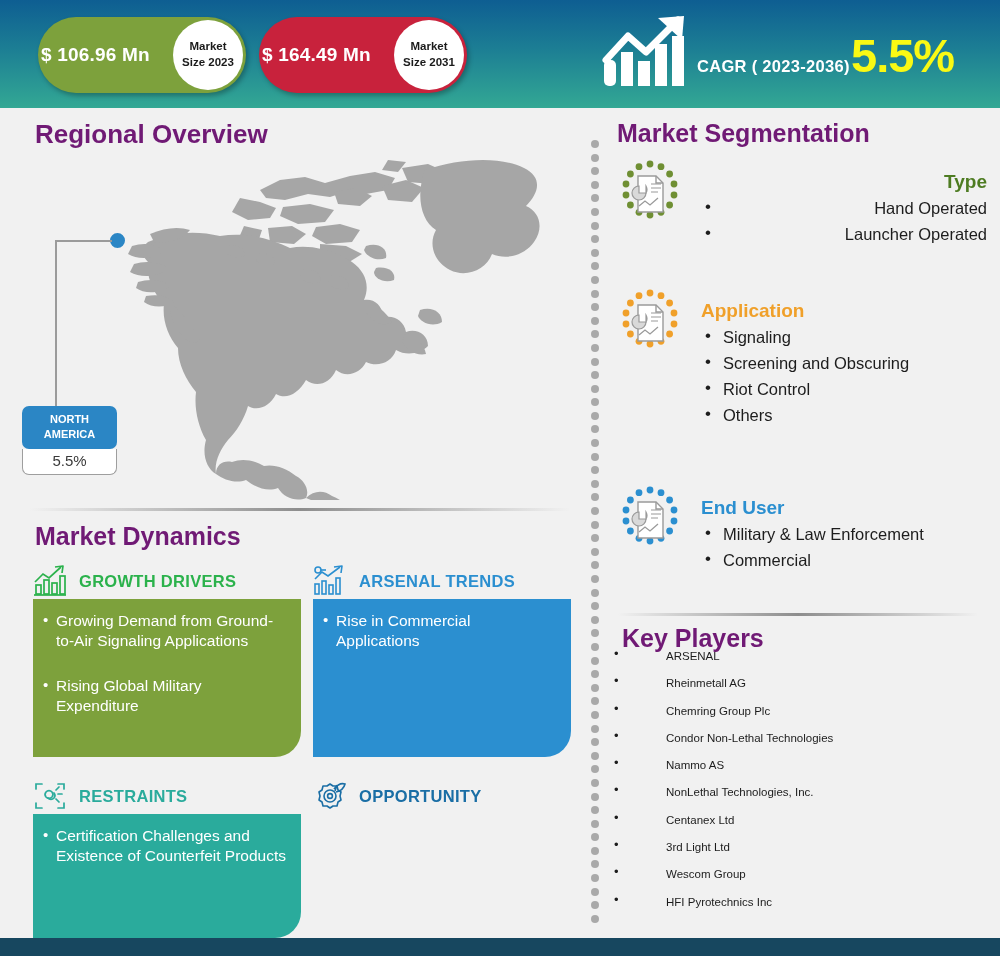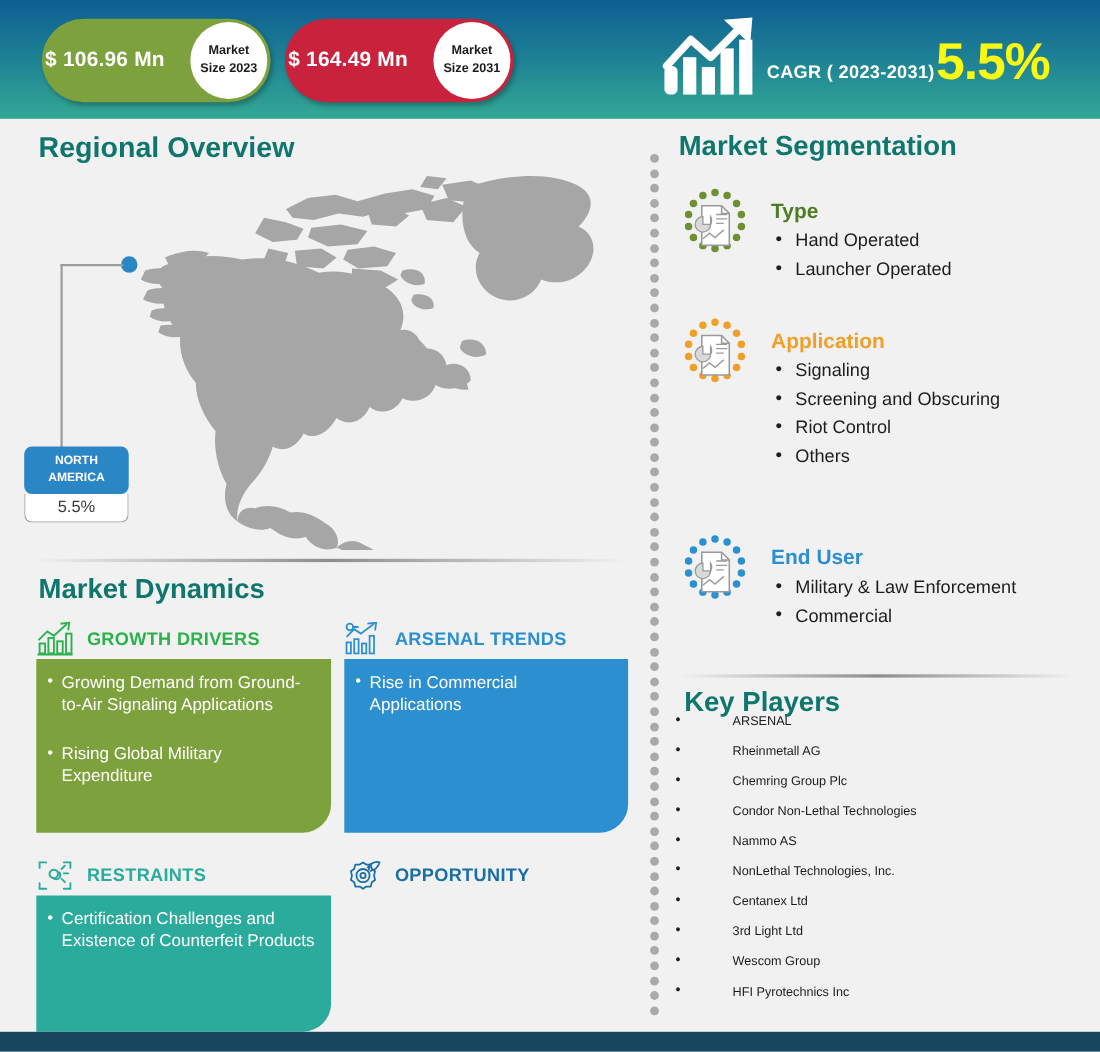--- a/index.html
+++ b/index.html
@@ -41,21 +41,21 @@
     color: #ffffff; font-size: 16.5px; font-weight: bold; letter-spacing: .3px;
     white-space: nowrap;
   }
   .cagr-value {
     position: absolute; left: 851px; top: 32px;
     color: #f9f914; font-size: 47px; font-weight: bold; letter-spacing: -1px;
     line-height: 1;
   }
 
   
-  .sec-title { color: #0f766e; font-weight: bold; position: absolute; white-space: nowrap; }
+  .sec-title { color: #701a75; font-weight: bold; position: absolute; white-space: nowrap; }
   #regional-title   { left: 35px;  top: 119px; font-size: 26px; }
   #dynamics-title   { left: 35px;  top: 522px; font-size: 25px; }
   #segmentation-title { left: 617px; top: 119px; font-size: 25px; }
   #keyplayers-title { left: 622px; top: 624px; font-size: 25px; }
 
   .hr-grad {
     position: absolute; height: 3px;
     background: linear-gradient(90deg, #f1f1f1 0%, #8d8d8d 50%, #f1f1f1 100%);
   }
   #dynamics-divider  { left: 30px;  top: 508px; width: 540px; }
@@ -116,21 +116,21 @@
   #card-trends .t { color: #2b8fd0; }
   #card-restraints { left: 33px; top: 778px; width: 268px; }
   #card-restraints .dyn-body { background: #2aab9c; height: 124px; }
   #card-restraints .t { color: #2aab9c; }
   #card-opportunity { left: 313px; top: 778px; width: 258px; }
   #card-opportunity .dyn-body { background: #1a6ea5; height: 96px; }
   #card-opportunity .t { color: #1a6ea5; }
 
   
   .seg { position: absolute; left: 617px; width: 370px; }
-  #seg-type     { top: 171px; }
+  #seg-type     { top: 160px; text-align: right; }
   #seg-app      { top: 289px; }
   #seg-enduser  { top: 486px; }
   .seg-icon { position: absolute; left: 0; top: 0; width: 66px; height: 66px; }
   .seg-main { margin-left: 84px; }
   .seg-name { font-size: 19px; font-weight: bold; margin-top: 11px; }
   #seg-type .seg-name    { color: #4e7c22; }
   #seg-app .seg-name     { color: #f0a02a; }
   #seg-enduser .seg-name { color: #2b8fd0; }
   .seg-list { list-style: none; margin-top: 6px; }
   .seg-list li {
@@ -177,21 +177,21 @@
   <svg class="cagr-icon" viewBox="0 0 90 80">
     <rect x="4" y="46" width="12" height="26" rx="5" fill="#ffffff"></rect>
     <rect x="21" y="38" width="12" height="34" fill="#ffffff"></rect>
     <rect x="38" y="47" width="12" height="25" fill="#ffffff"></rect>
     <rect x="55" y="30" width="12" height="42" fill="#ffffff"></rect>
     <rect x="72" y="22" width="12" height="50" fill="#ffffff"></rect>
     <path d="M6 46 L28 22 L46 38 L78 6" stroke="#ffffff" stroke-width="7" fill="none" stroke-linecap="round" stroke-linejoin="round"></path>
     <path d="M58 4 L84 2 L82 26 Z" fill="#ffffff"></path>
   </svg>
 
-  <div class="cagr-label">CAGR ( 2023-2031)</div>
+  <div class="cagr-label">CAGR ( 2023-2036)</div>
   <div class="cagr-value">5.5%</div>
 </div>
 
 <div class="sec-title" id="regional-title">Regional Overview</div>
 
 <div class="map-wrap">
   <svg viewBox="0 0 460 350">
     <g fill="#a6a6a6">
       <path d="M140 40 L160 30 L185 27 L205 33 L230 26 L255 22 L275 28 L268 40 L246 44 L232 40 L210 47 L188 44 L165 50 L146 48 Z"></path>
       <path d="M120 48 L140 52 L156 58 L150 68 L128 70 L112 62 Z"></path>

